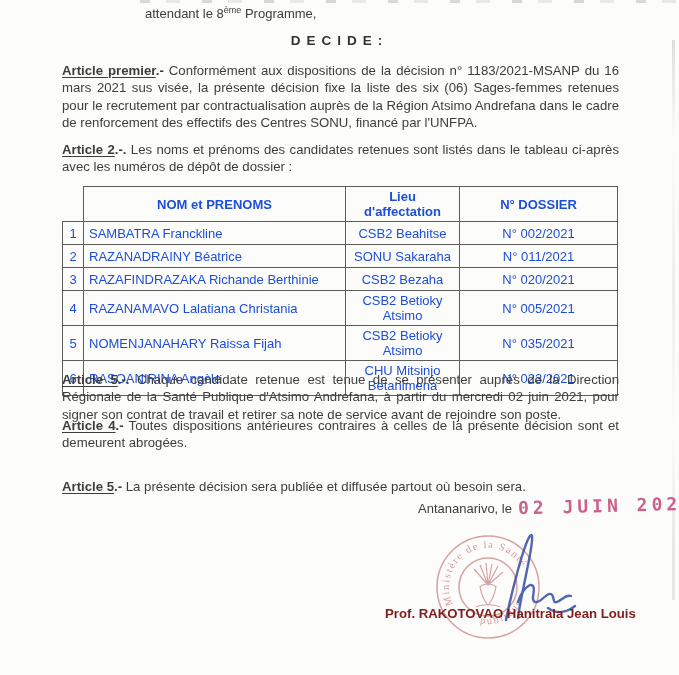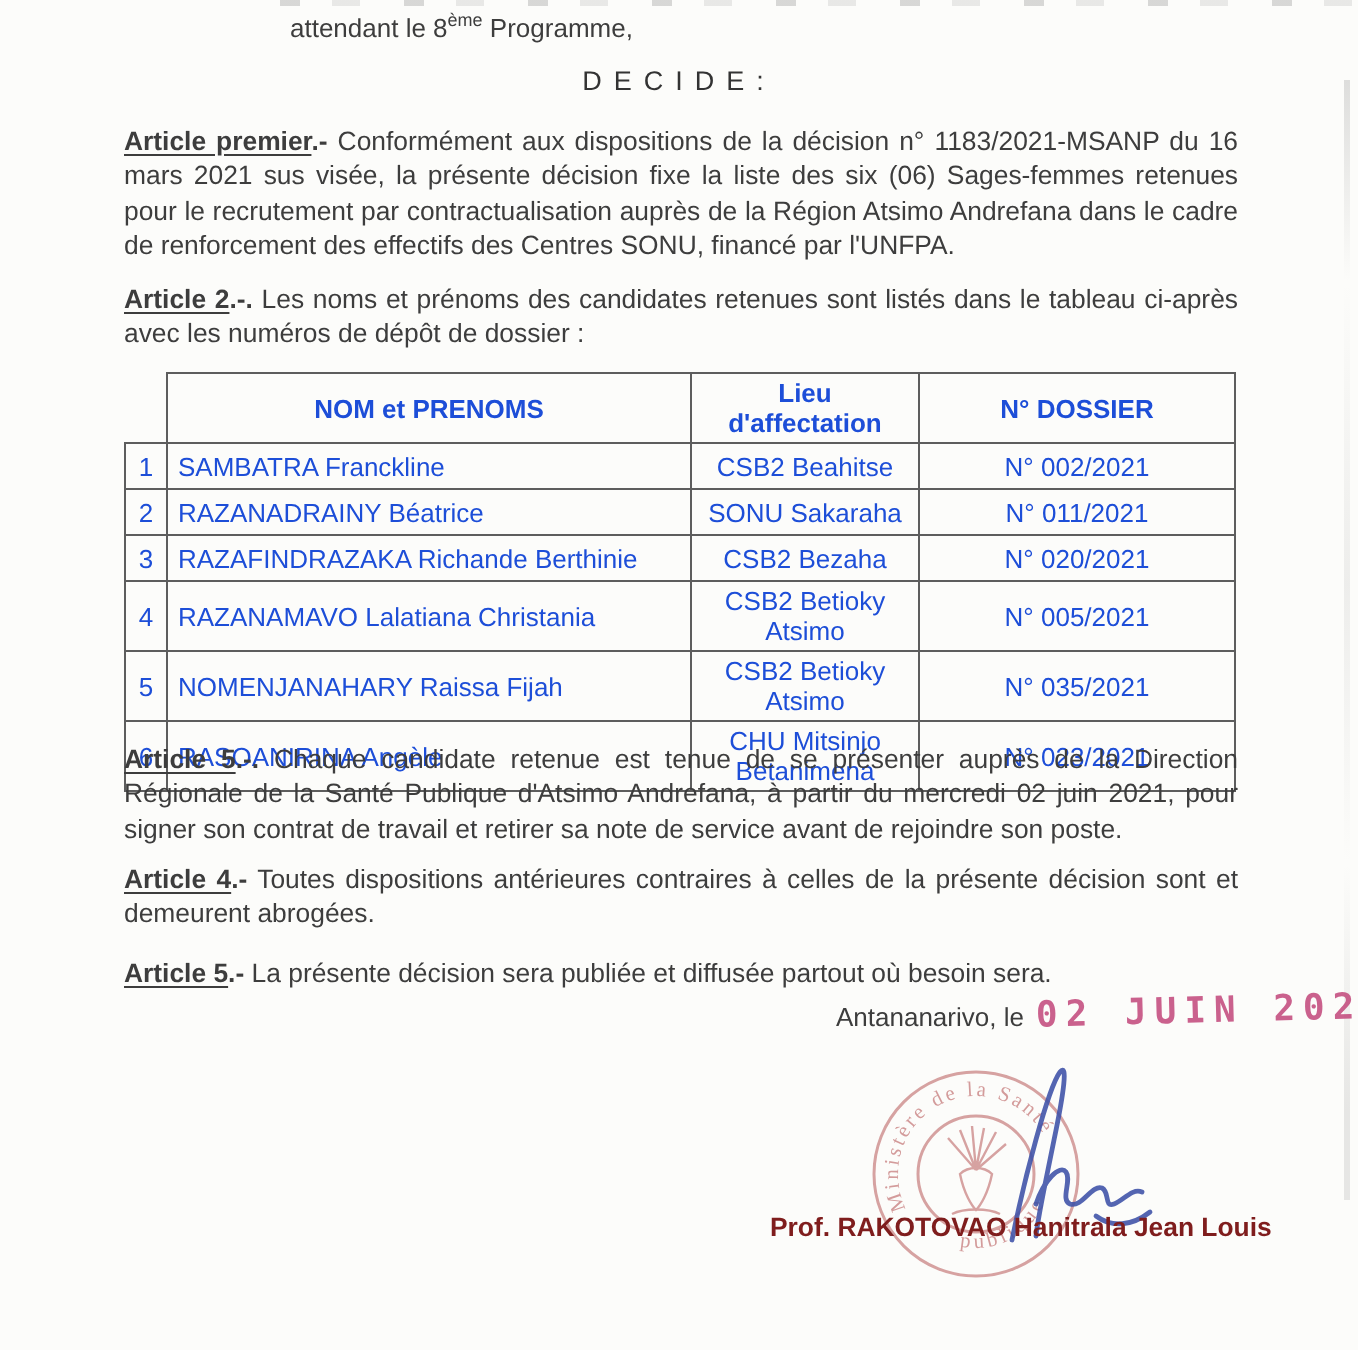--- a/index.html
+++ b/index.html
@@ -29,36 +29,36 @@
   }
 
   .intro-line{
     position:absolute;left:145px;top:2px;
     font-size:13px;line-height:16px;
   }
   .intro-line sup{font-size:9px;}
 
   .decide-heading{
     position:absolute;left:0;top:33px;width:100%;
-    text-align:center;font-weight:normal;font-size:13.5px;
+    text-align:center;font-weight:bold;font-size:13.5px;
     letter-spacing:6px;color:#333;
   }
 
   .para{
     position:absolute;left:62px;width:557px;
     font-size:13.2px;line-height:17.4px;
     text-align:justify;margin:0;
   }
   .para .lead{font-weight:bold;text-decoration:underline;text-underline-offset:2px;}
   .para .sep{font-weight:bold;}
 
   .p-art1{top:62px;}
   .p-art2{top:141px;}
   .p-art3{top:371px;}
-  .p-art4{top:431px;}
+  .p-art4{top:417px;}
   .p-art5{top:478px;}
 
   table.doc-table{
     position:absolute;left:62px;top:186px;
     border-collapse:collapse;table-layout:fixed;
     width:555px;font-size:13px;color:#1d4ed8;
   }
   .doc-table col.c-num{width:21px;}
   .doc-table col.c-name{width:262px;}
   .doc-table col.c-loc{width:114px;}

